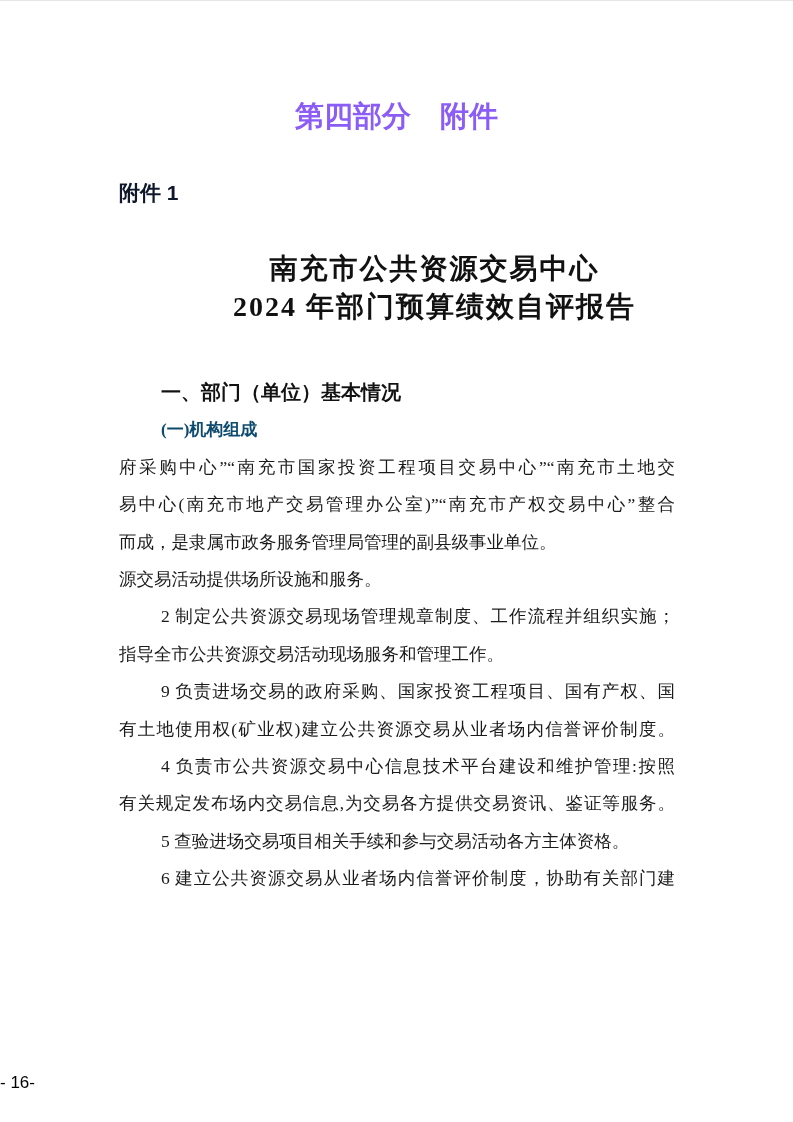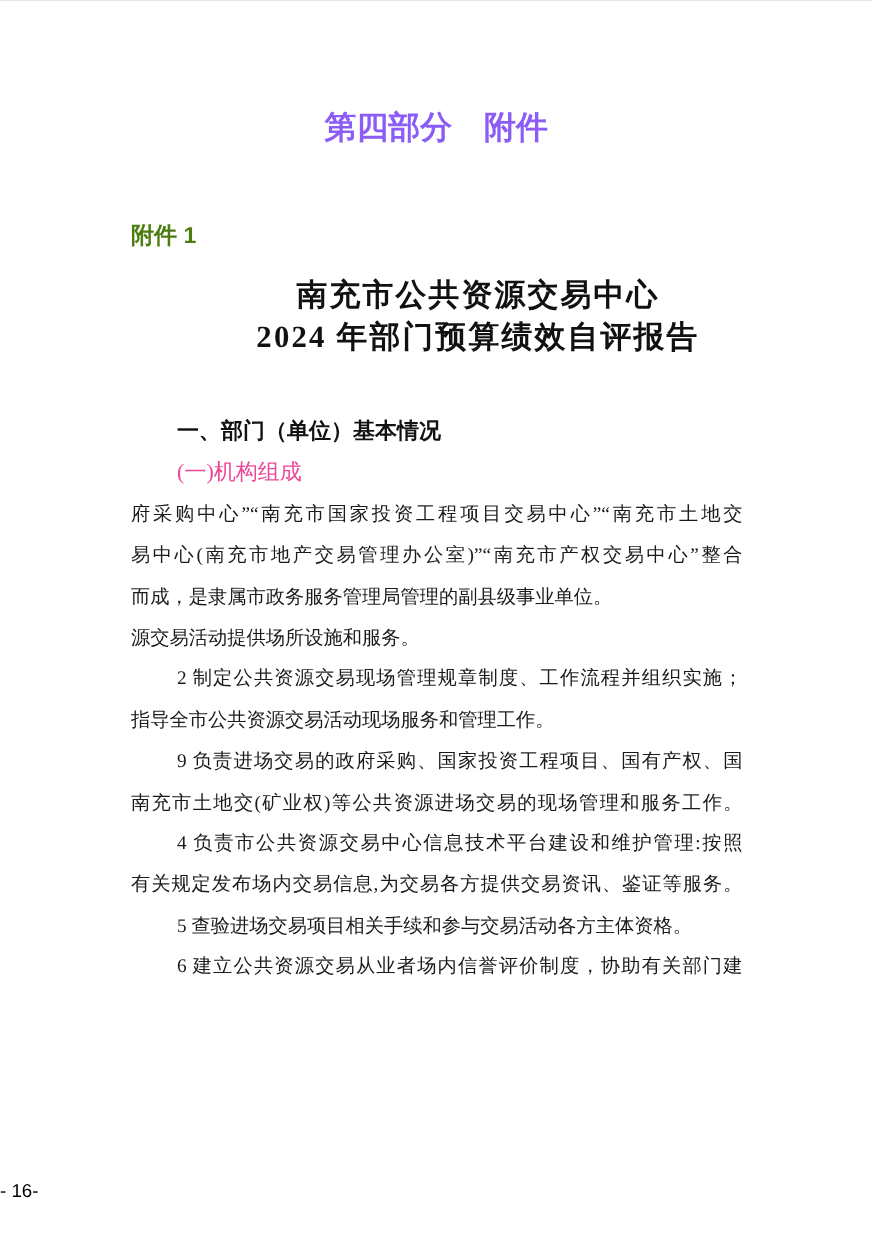--- a/index.html
+++ b/index.html
@@ -27,27 +27,27 @@
     margin: 0;
     text-align: center;
     font-family: "Liberation Sans", "DejaVu Sans", sans-serif;
     font-weight: bold;
     font-size: 29px;
     line-height: 36px;
     color: #8b5cf6;
   }
   .attach-label {
     position: absolute;
-    top: 201px;
+    top: 179px;
     left: 119px;
     font-family: "Liberation Sans", "DejaVu Sans", sans-serif;
     font-weight: bold;
     font-size: 21px;
     line-height: 26px;
-    color: #4d7c0f;
+    color: #0f172a;
   }
   .doc-title {
     position: absolute;
     top: 249px;
     left: 0;
     width: 100%;
     text-align: center;
     font-family: "Liberation Serif", "DejaVu Serif", serif;
     font-weight: bold;
     font-size: 28px;
@@ -75,23 +75,23 @@
   .ind {
     text-indent: 42px;
   }
   .h-sans {
     font-family: "Liberation Sans", "DejaVu Sans", sans-serif;
     font-weight: bold;
     font-size: 20px;
     color: #121212;
   }
   .h-kai {
-    font-weight: normal;
-    font-size: 20px;
-    color: #ec4899;
+    font-weight: bold;
+    font-size: 17px;
+    color: #0c4a6e;
   }
   .page-num {
     position: absolute;
     top: 1071px;
     left: 0;
     width: 100%;
     text-align: left;
     font-family: "Liberation Sans", "DejaVu Sans", sans-serif;
     font-size: 17px;
     line-height: 22px;
@@ -115,21 +115,21 @@
   <div class="body-block" id="body-lines">
       <div class="line h-sans ind">一、部门（单位）基本情况</div>
       <div class="line h-kai ind">(一)机构组成</div>
       <div class="line j">府采购中心”“南充市国家投资工程项目交易中心”“南充市土地交</div>
       <div class="line j">易中心(南充市地产交易管理办公室)”“南充市产权交易中心”整合</div>
       <div class="line">而成，是隶属市政务服务管理局管理的副县级事业单位。</div>
       <div class="line">源交易活动提供场所设施和服务。</div>
       <div class="line j ind">2 制定公共资源交易现场管理规章制度、工作流程并组织实施；</div>
       <div class="line">指导全市公共资源交易活动现场服务和管理工作。</div>
       <div class="line j ind">9 负责进场交易的政府采购、国家投资工程项目、国有产权、国</div>
-      <div class="line j">南充市土地交(矿业权)等公共资源进场交易的现场管理和服务工作。</div>
+      <div class="line j">有土地使用权(矿业权)建立公共资源交易从业者场内信誉评价制度。</div>
       <div class="line j ind">4 负责市公共资源交易中心信息技术平台建设和维护管理:按照</div>
       <div class="line j">有关规定发布场内交易信息,为交易各方提供交易资讯、鉴证等服务。</div>
       <div class="line ind">5 查验进场交易项目相关手续和参与交易活动各方主体资格。</div>
       <div class="line j ind">6 建立公共资源交易从业者场内信誉评价制度，协助有关部门建</div>
     </div>
 
   <div class="page-num">- 16-</div>
 
 </div>
 

